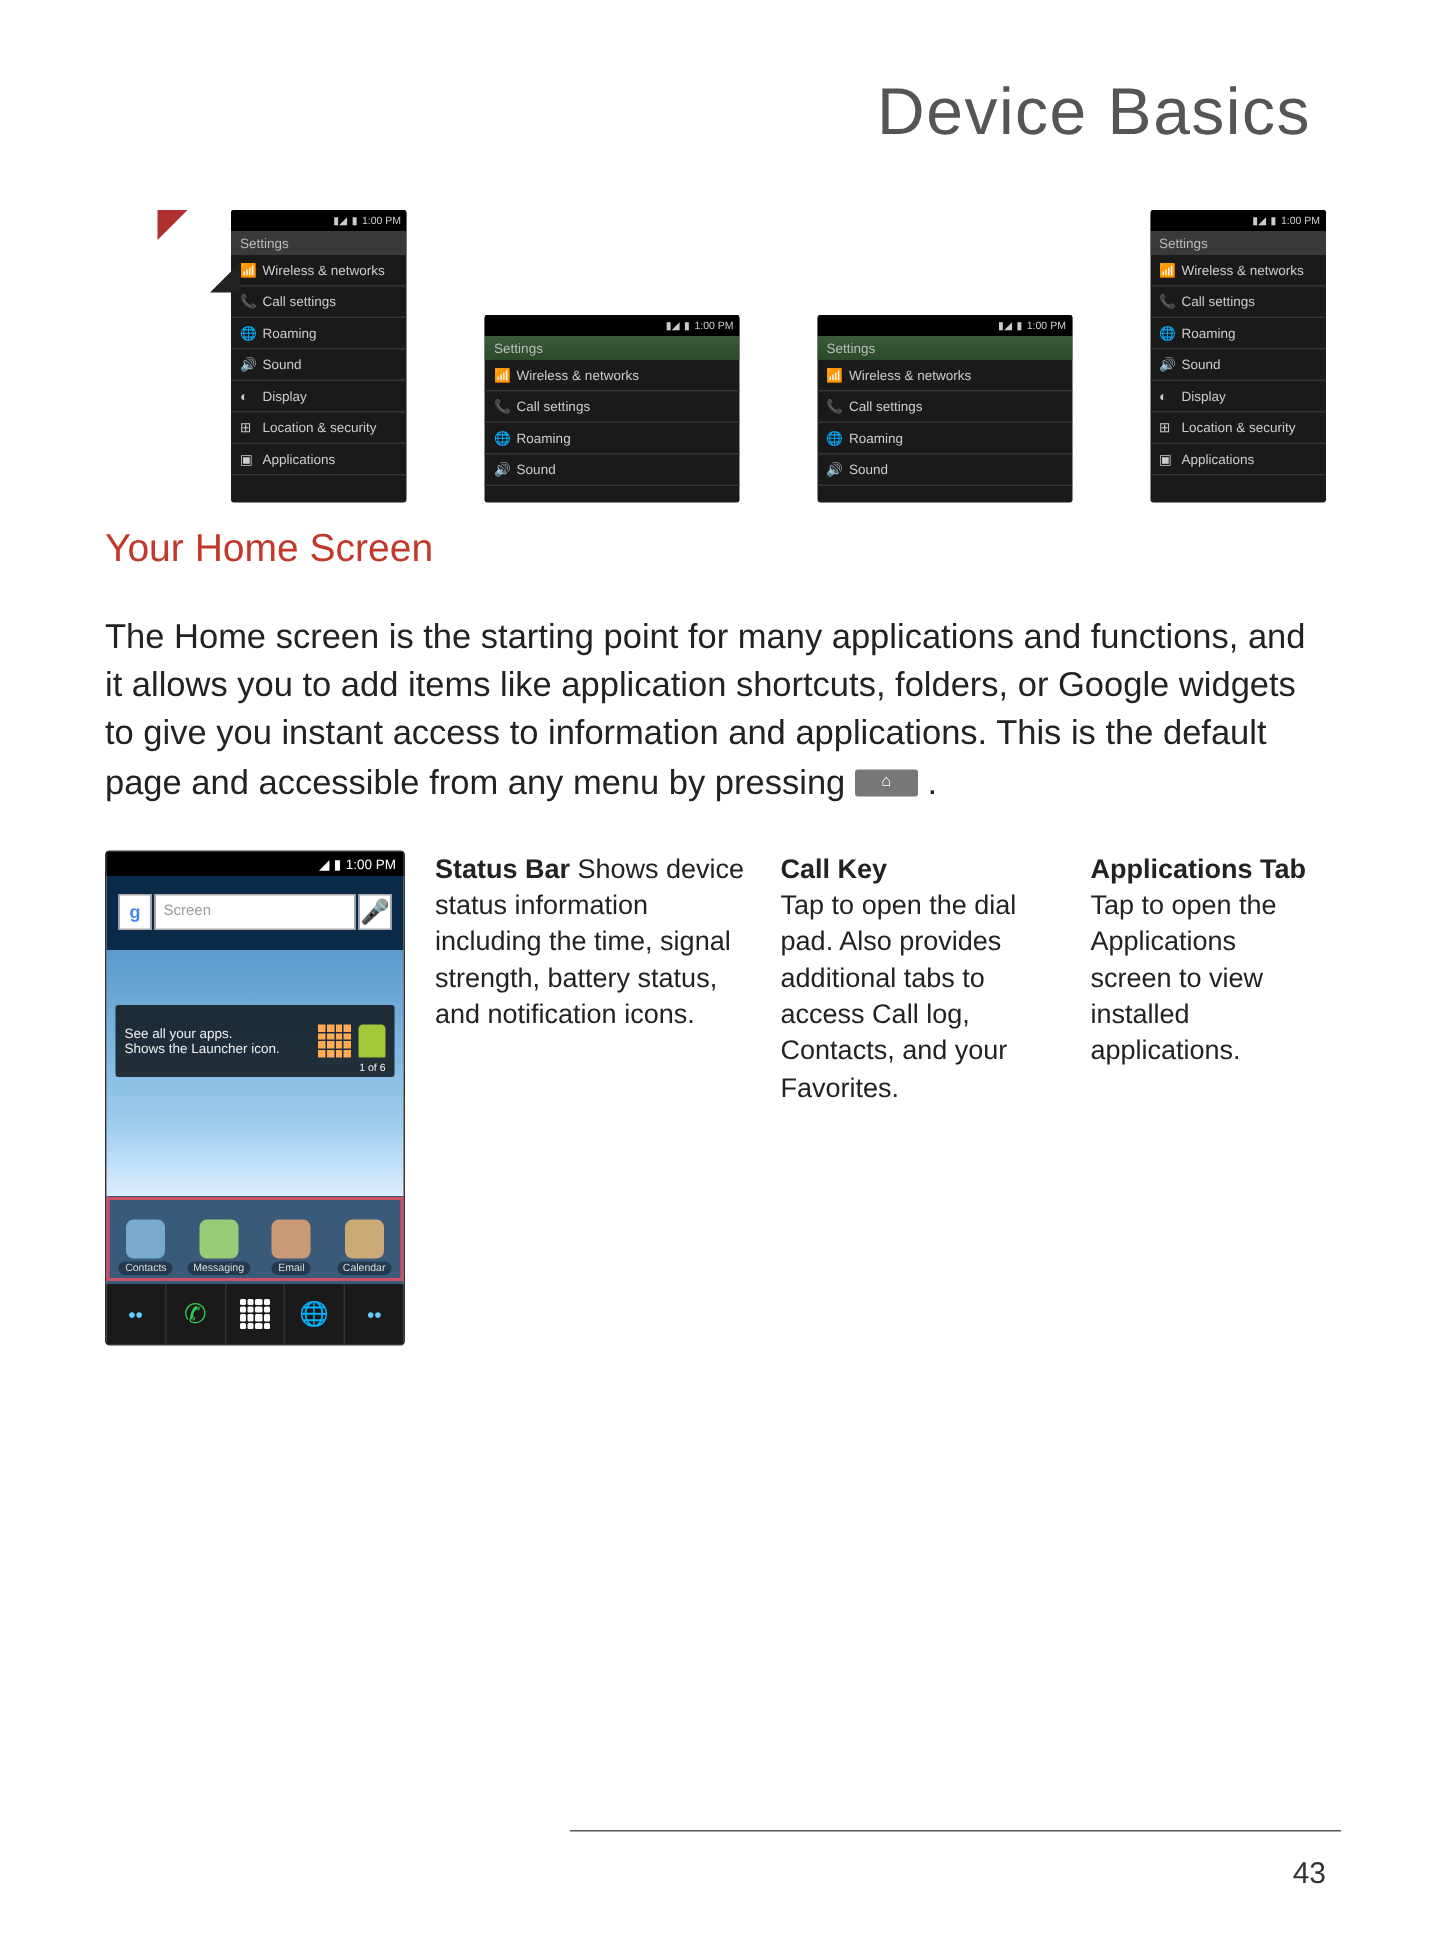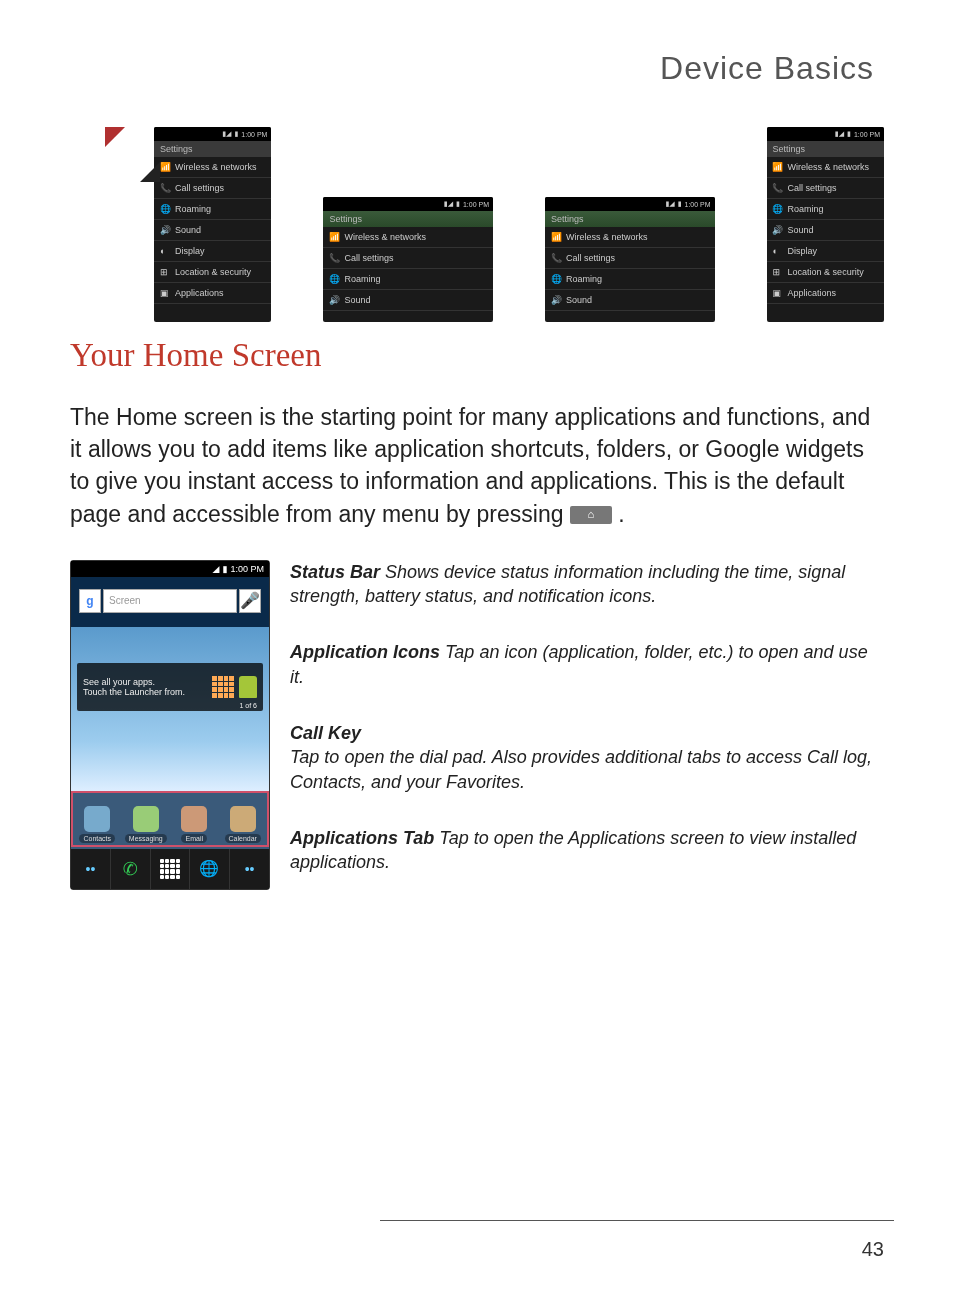--- a/index.html
+++ b/index.html
@@ -7,21 +7,21 @@
     width: 954px;
     height: 1291px;
     font-family: Georgia, 'Times New Roman', serif;
     background: #fff;
     color: #333;
     position: relative;
   }
   .page-header {
     text-align: right;
     padding: 50px 80px 20px 0;
-    font-size: 32px;
+    font-size: 44px;
     font-weight: 300;
     letter-spacing: 1px;
     color: #555;
     font-family: 'Helvetica Neue', Arial, sans-serif;
   }
   .screens-row {
     display: flex;
     justify-content: space-between;
     padding: 20px 70px 0 110px;
     gap: 8px;
@@ -87,24 +87,24 @@
   .arrow-down-left {
     margin-top: 0;
     margin-left: 5px;
   }
   .arrow-up-right {
     margin-top: -5px;
     margin-left: -10px;
   }
   .section-title {
     color: #c0392b;
-    font-size: 33px;
+    font-size: 26px;
     font-weight: 400;
     padding: 30px 0 15px 70px;
-    font-family: Liberation Serif, serif;
+    font-family: Liberation Sans, sans-serif;
   }
   .body-text {
     font-size: 23px;
     line-height: 1.4;
     padding: 0 75px 0 70px;
     color: #222;
     font-family: 'Helvetica Neue', Arial, sans-serif;
     font-weight: 300;
     margin-top: 12px;
   }
@@ -275,28 +275,27 @@
     height: 20px;
     display: grid;
     grid-template-columns: repeat(4,1fr);
     grid-template-rows: repeat(4,1fr);
     gap: 1px;
   }
   .hp-nav-apps span { background: #fff; border-radius: 1px; }
   .callouts {
     flex: 1;
     display: flex;
-    flex-direction: column;
-    gap: 32px;
+    flex-direction: row;
+    gap: 20px;
     font-size: 18px;
     line-height: 1.35;
     color: #222;
     font-family: 'Helvetica Neue', Arial, sans-serif;
     font-weight: 300;
-    font-style: italic;
   }
   .callout strong {
     font-weight: 600;
   }
   .page-number {
     position: absolute;
     bottom: 30px;
     right: 70px;
     font-size: 20px;
     color: #333;
@@ -473,21 +472,21 @@
       <span>1:00 PM</span>
     </div>
     <div class="hp-search">
       <div class="hp-search-g">g</div>
       <div class="hp-search-input">Screen</div>
       <div class="hp-search-mic">🎤</div>
     </div>
     <div class="hp-tip">
       <div>
         <div>See all your apps.</div>
-        <div>Touch the Launcher from.</div>
+        <div>Shows the Launcher icon.</div>
       </div>
       <div style="display:flex;align-items:center;">
         <div class="hp-tip-grid">
           <span></span>
             <span></span>
             <span></span>
             <span></span>
           <span></span>
             <span></span>
             <span></span>
@@ -557,23 +556,20 @@
           <span style="color:#6cf;">••</span>
         </div>
     </div>
   </div>
 
   <div class="callouts">
     <div class="callout">
       <strong>Status Bar</strong><span> Shows device status information including the time, signal strength, battery status, and notification icons.</span>
     </div>
     <div class="callout">
-      <strong>Application Icons</strong><span> Tap an icon (application, folder, etc.) to open and use it.</span>
-    </div>
-    <div class="callout">
       <strong>Call Key</strong><br>
       <span>Tap to open the dial pad. Also provides additional tabs to access Call log, Contacts, and your Favorites.</span>
     </div>
     <div class="callout">
       <strong>Applications Tab</strong><span> Tap to open the Applications screen to view installed applications.</span>
     </div>
   </div>
 
 </div>
 

